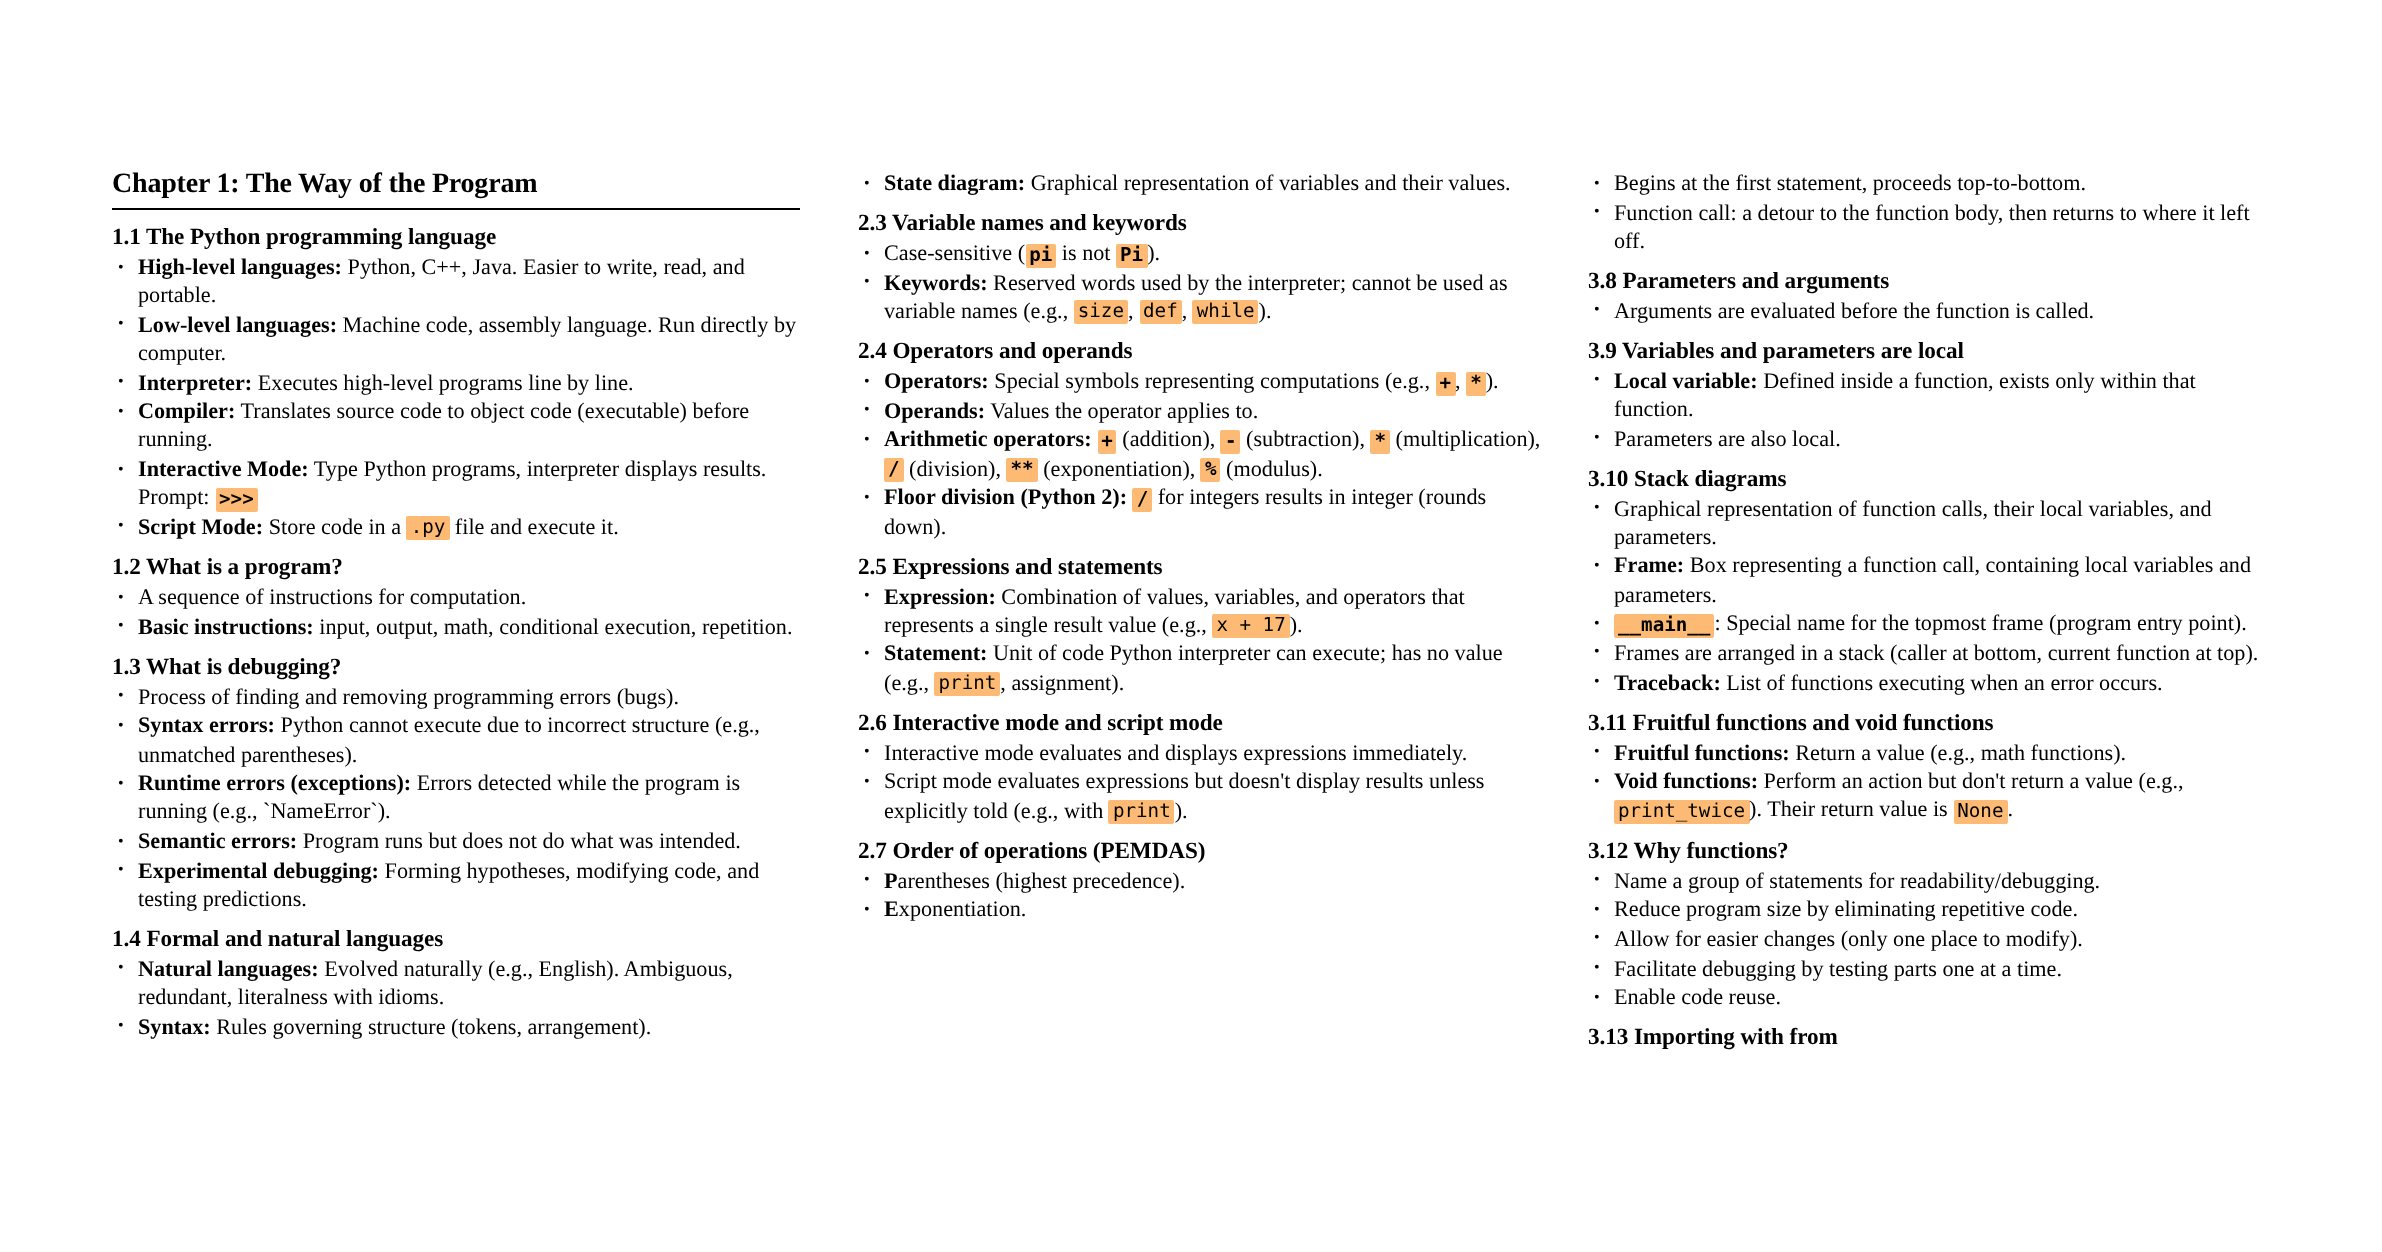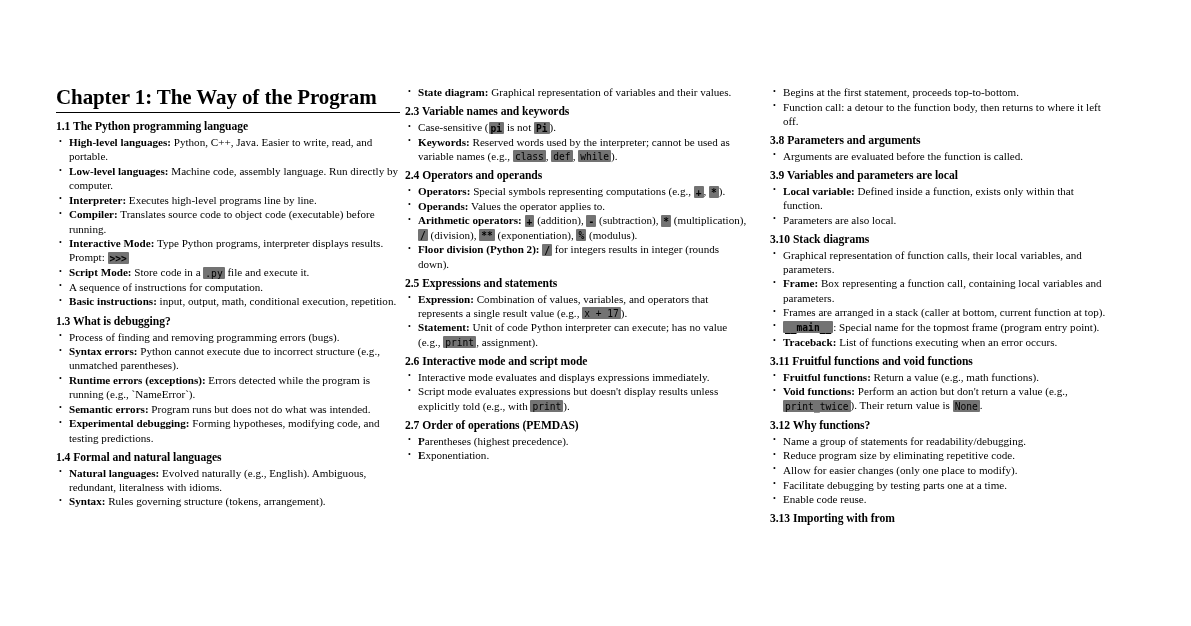--- a/index.html
+++ b/index.html
@@ -31,26 +31,26 @@
     gap: 0;
     height: 541px;
     overflow: hidden;
   }
 
   .col {
     width: 345px;
     flex: 0 0 345px;
     overflow: hidden;
   }
-  .col.col-2 { margin-left: 4px; }
+  .col.col-2 { margin-left: 28px; }
   .col.col-3 { margin-left: 20px; }
 
   
   .doc-title {
-    font-size: 21px;
+    font-size: 14px;
     font-weight: bold;
     line-height: 1.16;
     letter-spacing: -0.1px;
     margin: 0 0 3px 0;
     padding: 0;
     white-space: nowrap;
   }
   .title-rule {
     border: 0;
     border-top: 1.6px solid #000;
@@ -90,21 +90,21 @@
     font-size: 8px;
     line-height: 1.78;
     color: #000;
   }
 
   b, strong { font-weight: bold; }
 
   code, .code {
     font-family: "DejaVu Sans Mono", "Liberation Mono", monospace;
     font-size: 9.6px;
-    background: #737373;
+    background: #fdba74;
     padding: 0.5px 2px;
     border-radius: 1px;
     white-space: pre;
   }
   code.bold { font-weight: bold; }
 </style>
 </head>
 <body>
 
 <div id="page">
@@ -116,20 +116,21 @@
       <div class="col-body">
           <div class="heading">1.1 The Python programming language</div>
           <ul class="bullets">
             <li><b>High-level languages:</b> Python, C++, Java. Easier to write, read, and portable.</li>
             <li><b>Low-level languages:</b> Machine code, assembly language. Run directly by computer.</li>
             <li><b>Interpreter:</b> Executes high-level programs line by line.</li>
             <li><b>Compiler:</b> Translates source code to object code (executable) before running.</li>
             <li><b>Interactive Mode:</b> Type Python programs, interpreter displays results. Prompt: <code class="code bold">&gt;&gt;&gt;</code></li>
             <li><b>Script Mode:</b> Store code in a <code class="code">.py</code> file and execute it.</li>
           </ul>
+          <div class="heading">1.2 What is a program?</div>
           <ul class="bullets">
             <li>A sequence of instructions for computation.</li>
             <li><b>Basic instructions:</b> input, output, math, conditional execution, repetition.</li>
           </ul>
           <div class="heading">1.3 What is debugging?</div>
           <ul class="bullets">
             <li>Process of finding and removing programming errors (bugs).</li>
             <li><b>Syntax errors:</b> Python cannot execute due to incorrect structure (e.g., unmatched parentheses).</li>
             <li><b>Runtime errors (exceptions):</b> Errors detected while the program is running (e.g., `NameError`).</li>
             <li><b>Semantic errors:</b> Program runs but does not do what was intended.</li>
@@ -144,21 +145,21 @@
     </div>
 
     <div class="col col-2">
       <div class="col-body">
           <ul class="bullets">
             <li><b>State diagram:</b> Graphical representation of variables and their values.</li>
           </ul>
           <div class="heading">2.3 Variable names and keywords</div>
           <ul class="bullets">
             <li>Case-sensitive (<code class="code bold">pi</code> is not <code class="code bold">Pi</code>).</li>
-            <li><b>Keywords:</b> Reserved words used by the interpreter; cannot be used as variable names (e.g., <code class="code">class</code>, <code class="code">def</code>, <code class="code">while</code>).</li>
+            <li><b>Keywords:</b> Reserved words used by the interpreter; cannot be used as variable names (e.g., <code class="code">size</code>, <code class="code">def</code>, <code class="code">while</code>).</li>
           </ul>
           <div class="heading">2.4 Operators and operands</div>
           <ul class="bullets">
             <li><b>Operators:</b> Special symbols representing computations (e.g., <code class="code bold">+</code>, <code class="code bold">*</code>).</li>
             <li><b>Operands:</b> Values the operator applies to.</li>
             <li><b>Arithmetic operators:</b> <code class="code bold">+</code> (addition), <code class="code bold">-</code> (subtraction), <code class="code bold">*</code> (multiplication), <code class="code bold">/</code> (division), <code class="code bold">**</code> (exponentiation), <code class="code bold">%</code> (modulus).</li>
             <li><b>Floor division (Python 2):</b> <code class="code bold">/</code> for integers results in integer (rounds down).</li>
           </ul>
           <div class="heading">2.5 Expressions and statements</div>
           <ul class="bullets">
@@ -190,22 +191,22 @@
           </ul>
           <div class="heading">3.9 Variables and parameters are local</div>
           <ul class="bullets">
             <li><b>Local variable:</b> Defined inside a function, exists only within that function.</li>
             <li>Parameters are also local.</li>
           </ul>
           <div class="heading">3.10 Stack diagrams</div>
           <ul class="bullets">
             <li>Graphical representation of function calls, their local variables, and parameters.</li>
             <li><b>Frame:</b> Box representing a function call, containing local variables and parameters.</li>
+            <li><code class="code bold">__main__</code>: Special name for the topmost frame (program entry point).</li>
             <li>Frames are arranged in a stack (caller at bottom, current function at top).</li>
-            <li><code class="code bold">__main__</code>: Special name for the topmost frame (program entry point).</li>
             <li><b>Traceback:</b> List of functions executing when an error occurs.</li>
           </ul>
           <div class="heading">3.11 Fruitful functions and void functions</div>
           <ul class="bullets">
             <li><b>Fruitful functions:</b> Return a value (e.g., math functions).</li>
             <li><b>Void functions:</b> Perform an action but don't return a value (e.g., <code class="code">print_twice</code>). Their return value is <code class="code">None</code>.</li>
           </ul>
           <div class="heading">3.12 Why functions?</div>
           <ul class="bullets">
             <li>Name a group of statements for readability/debugging.</li>

